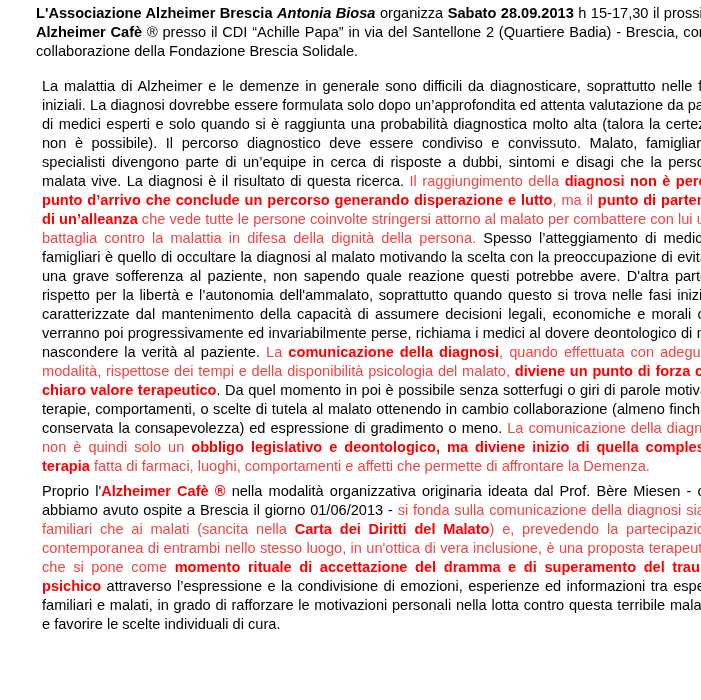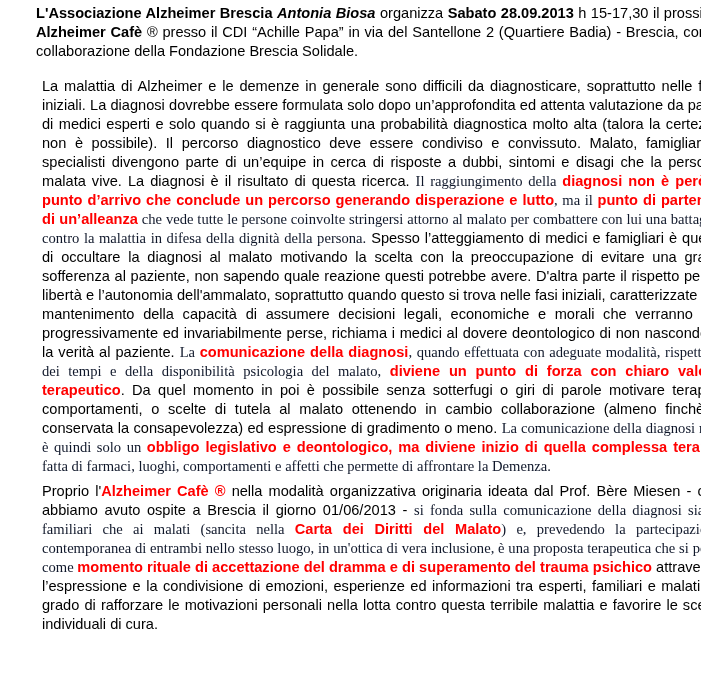--- a/index.html
+++ b/index.html
@@ -35,21 +35,21 @@
     padding-left: 12px;
     padding-right: 2px;
     margin-top: 4px;
   }
   .gap-lg { height: 16px; }
   .gap-sm { height: 6px; }
 
   
   .b   { font-weight: bold; }
   .bi  { font-weight: bold; font-style: italic; }
-  .r   { color: #0f172a; font-family: Liberation Serif, serif; }
+  .r   { color: #ef4444; }
   .rb  { color: #ff0000; font-weight: bold; }
 </style>
 </head>
 <body>
 
 <div id="doc">
 
   <p class="para header"><span class="b">L'Associazione Alzheimer Brescia </span><span class="bi">Antonia Biosa</span><span> organizza </span><span class="b">Sabato 28.09.2013</span><span> h 15-17,30 il prossimo </span><span class="b">Alzheimer Cafè</span><span> ® presso il CDI “Achille Papa” in via del Santellone 2 (Quartiere Badia) - Brescia, con la collaborazione della Fondazione Brescia Solidale.</span></p>
 
   <div class="gap-lg"></div>

